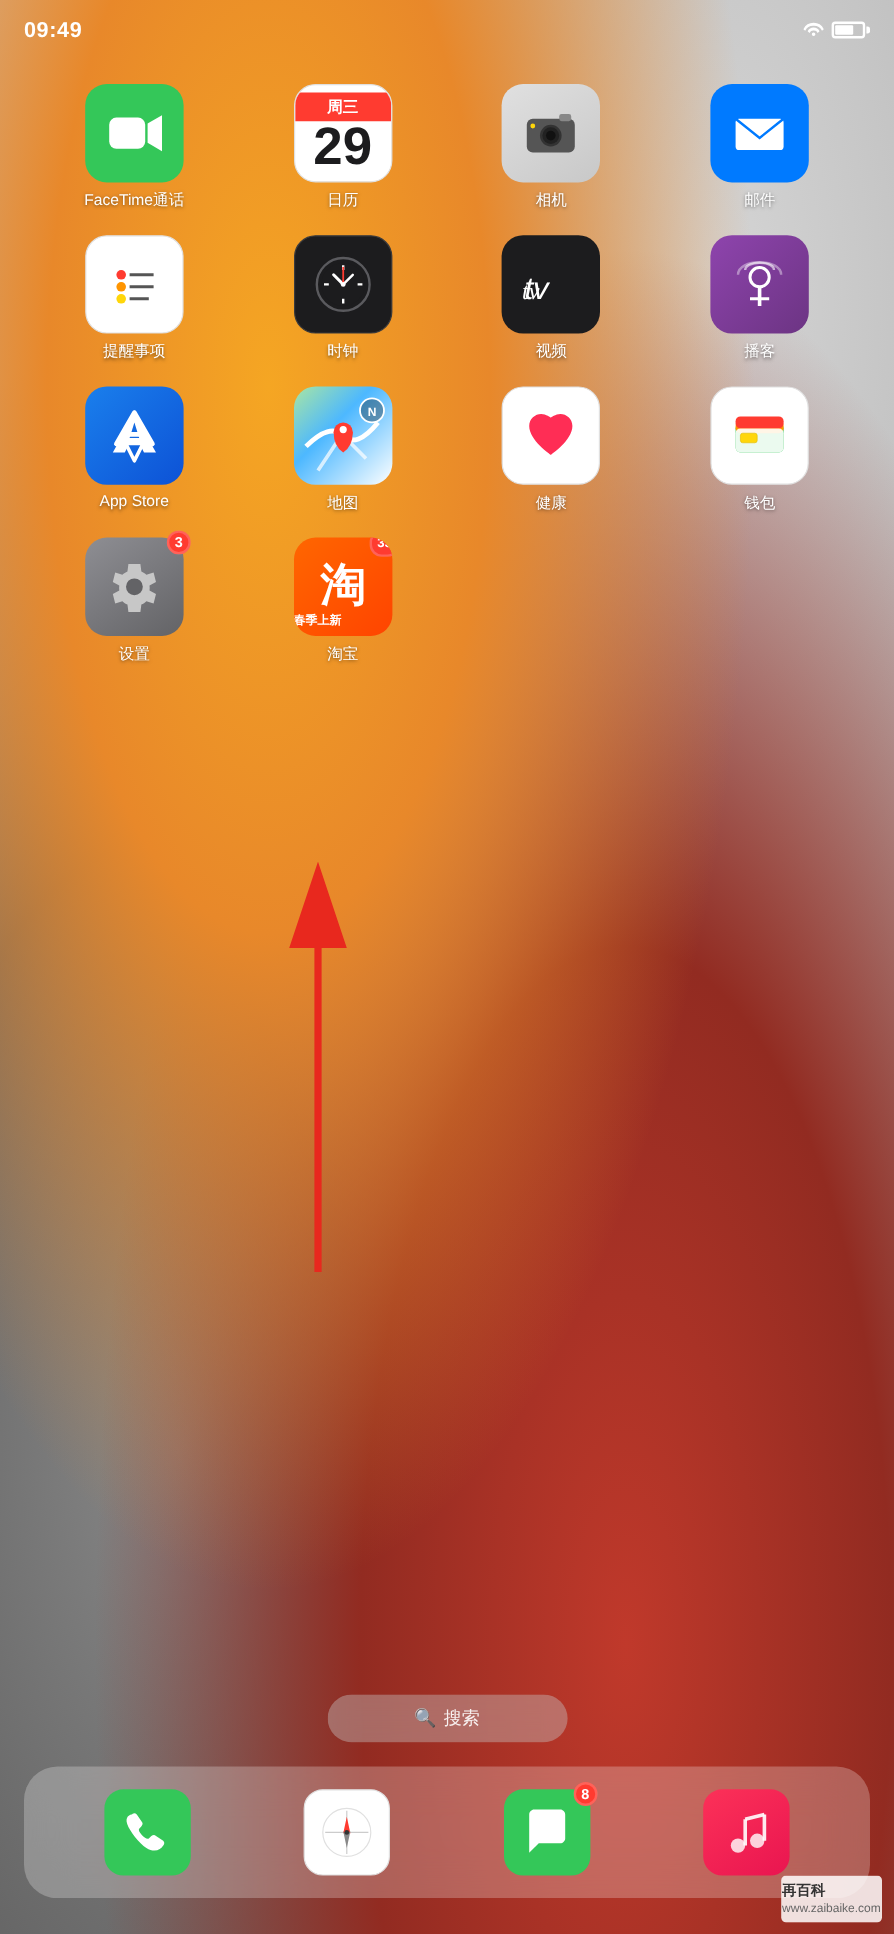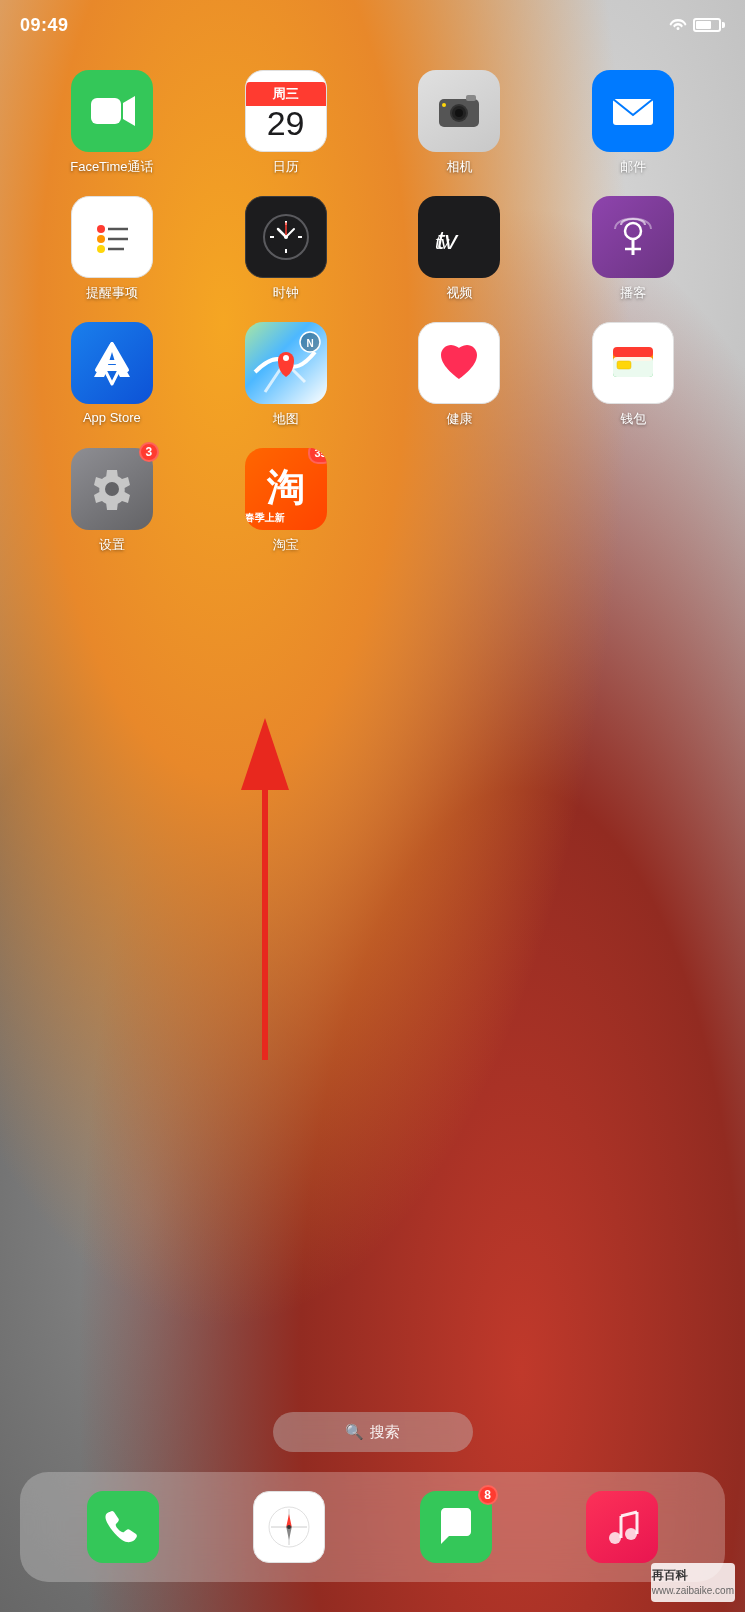--- a/index.html
+++ b/index.html
@@ -142,22 +142,22 @@
       width: 100%;
       text-align: center;
       color: #fff;
       font-size: 12px;
       font-weight: 600;
       padding: 2px 0;
       border-radius: 4px 4px 0 0;
     }
     .cal-date {
       color: #1c1c1e;
-      font-size: 34px;
-      font-weight: 400;
+      font-size: 44px;
+      font-weight: 700;
       line-height: 1;
     }
     
     .icon-camera {
       background: linear-gradient(145deg, #e0e0e0, #c8c8c8);
     }
     
     .icon-mail {
       background: #007aff;
     }

